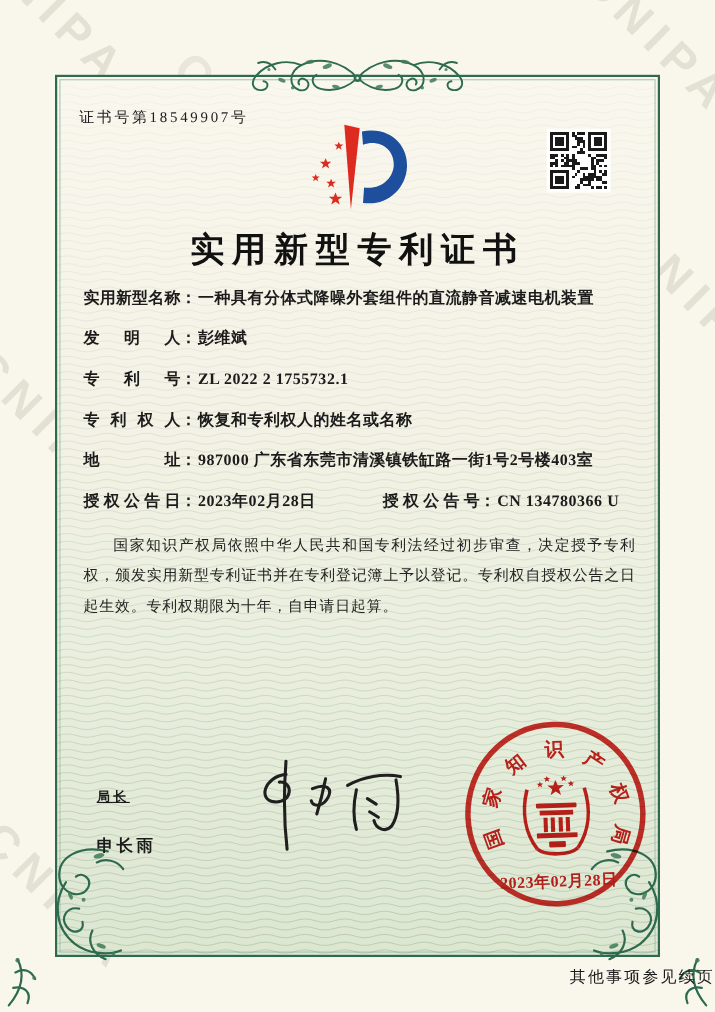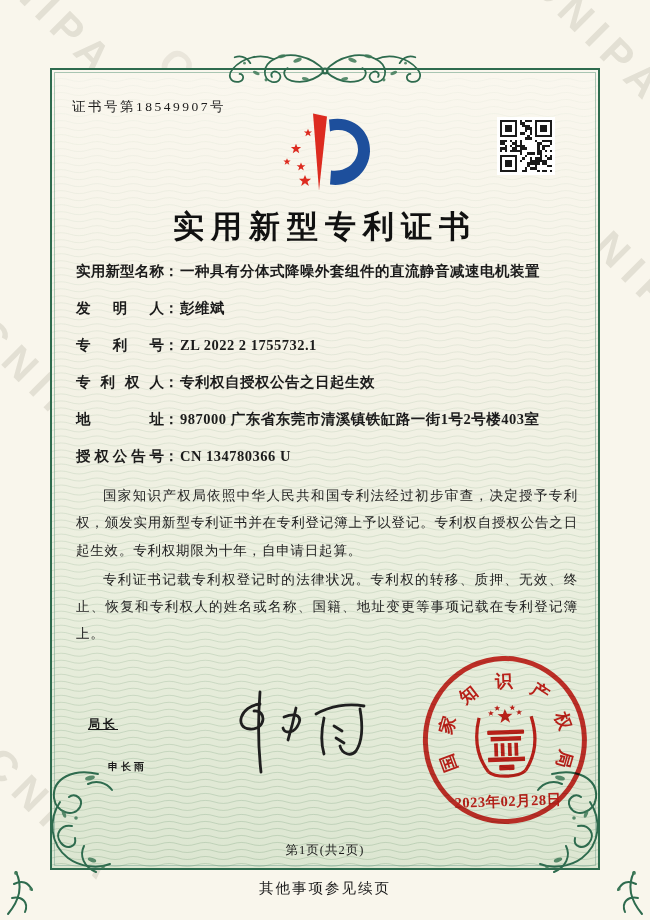--- a/index.html
+++ b/index.html
@@ -44,35 +44,35 @@
   .fcolon { display:inline-block; width:16px; }
   .fvalue { letter-spacing:0.5px; }
   .frow.double { display:flex; }
   .frow.double .pair1 { width:272px; }
 
   .paras { margin-top:12px; font-size:13.5px; line-height:2.02; color:#222; letter-spacing:0.8px;
            text-align:justify; font-weight:500; }
   .paras p { text-indent:2em; margin-bottom:2px; }
 
   .sig-title { position:absolute; left:36px; top:646px; font-size:12px; letter-spacing:3px; color:#1b1b1b; font-weight:600;text-decoration:underline; }
-  .sig-name  { position:absolute; left:36px; top:690px; font-size:10px; letter-spacing:3px; color:#1b1b1b; font-weight:600;margin-left:20px; }
+  .sig-name  { position:absolute; left:36px; top:690px; font-size:15px; letter-spacing:3px; color:#1b1b1b; font-weight:600; }
   .sig-script { position:absolute; left:166px; top:614px; width:170px; height:104px; }
 
   .seal { position:absolute; left:368px; top:582px; width:172px; height:182px;
           mix-blend-mode:multiply; transform:rotate(-2deg); }
   .seal-ring { position:absolute; left:3px; top:4px; width:164px; height:168px;
                border:5.5px solid rgba(206,32,26,0.92); border-radius:50%; }
   .seal-ch { position:absolute; color:#cf231d; font-size:17.5px; font-weight:bold; }
   .seal-emblem { position:absolute; left:53px; top:52px; width:66px; height:76px; }
   .seal-date { position:absolute; left:0; top:140px; width:100%; text-align:center;
                color:#cf231d; font-size:14.5px; font-weight:bold; letter-spacing:0.5px; }
 
   .page-info { position:absolute; left:0; top:772px; width:100%; text-align:center;
                font-size:12.5px; color:#1b1b1b; letter-spacing:1px; }
-  .footer-note { position:absolute; left:0; top:879px; width:100%; text-align:center;
+  .footer-note { position:absolute; left:0; top:879px; width:100%; text-align:right;
                  font-size:14.5px; color:#1b1b1b; letter-spacing:2px; }
 </style>
 </head>
 <body>
 
 <div class="page">
 
   <svg width="0" height="0" style="position:absolute">
       <defs>
     <path id="star5" d="M0,-6 1.8,-1.8 6.6,-1.8 2.7,1.3 4.2,6 0,3.1 -4.2,6 -2.7,1.3 -6.6,-1.8 -1.8,-1.8 Z"></path>
@@ -298,34 +298,36 @@
       <div class="frow">
         <span class="flabel">实用新型名称</span><span class="fcolon">：</span><span class="fvalue">一种具有分体式降噪外套组件的直流静音减速电机装置</span>
       </div>
       <div class="frow">
         <span class="flabel">发明人</span><span class="fcolon">：</span><span class="fvalue">彭维斌</span>
       </div>
       <div class="frow">
         <span class="flabel">专利号</span><span class="fcolon">：</span><span class="fvalue">ZL 2022 2 1755732.1</span>
       </div>
       <div class="frow">
-        <span class="flabel">专利权人</span><span class="fcolon">：</span><span class="fvalue">专利权自授权公告之日起生效</span>
+        <span class="flabel">专利权人</span><span class="fcolon">：</span><span class="fvalue">恢复和专利权人的姓名或名称</span>
       </div>
       <div class="frow">
         <span class="flabel">地址</span><span class="fcolon">：</span><span class="fvalue">987000 广东省东莞市清溪镇铁缸路一街1号2号楼403室</span>
       </div>
       <div class="frow double">
+        <div class="pair1">
+          <span class="flabel">授权公告日</span><span class="fcolon">：</span><span class="fvalue">2023年02月28日</span>
+        </div>
         <div class="pair2">
           <span class="flabel">授权公告号</span><span class="fcolon">：</span><span class="fvalue">CN 134780366 U</span>
         </div>
       </div>
 
       <div class="paras">
         <p>国家知识产权局依照中华人民共和国专利法经过初步审查，决定授予专利权，颁发实用新型专利证书并在专利登记簿上予以登记。专利权自授权公告之日起生效。专利权期限为十年，自申请日起算。</p>
-        <p>专利证书记载专利权登记时的法律状况。专利权的转移、质押、无效、终止、恢复和专利权人的姓名或名称、国籍、地址变更等事项记载在专利登记簿上。</p>
       </div>
     </div>
 
     <div class="sig-title">局长</div>
     <div class="sig-name">申长雨</div>
 
     <svg class="sig-script" viewBox="0 0 170 104">
       <g stroke="#1f1f1f" stroke-width="2.8" fill="none" stroke-linecap="round" stroke-linejoin="round">
         <path d="M42,8 C40,34 40,62 43,88"></path>
         <path d="M42,20 C22,22 16,44 32,45 C48,46 49,26 36,27"></path>
@@ -368,21 +370,20 @@
         </g>
         <g stroke="#cf231d" stroke-width="3" fill="none">
           <path d="M6,12 C1,30 3,48 13,62"></path>
           <path d="M54,12 C59,30 57,48 47,62"></path>
           <path d="M13,62 C20,68 40,68 47,62"></path>
         </g>
       </svg>
       <div class="seal-date">2023年02月28日</div>
     </div>
 
-    <div class="page-info">第1页(共2页)</div>
   </div>
 
   <svg class="sprig sl" viewBox="0 0 46 50">
     <g stroke="#2e6b4e" stroke-width="2" fill="none" stroke-linecap="round">
       <path d="M6,48 C16,36 22,22 14,6"></path>
       <path d="M10,32 C20,30 27,36 23,46"></path>
       <path d="M12,18 C20,14 26,16 30,24"></path>
     </g>
     <g fill="#3f7a58" opacity="0.85">
         <circle cx="14" cy="7" r="2"></circle>

